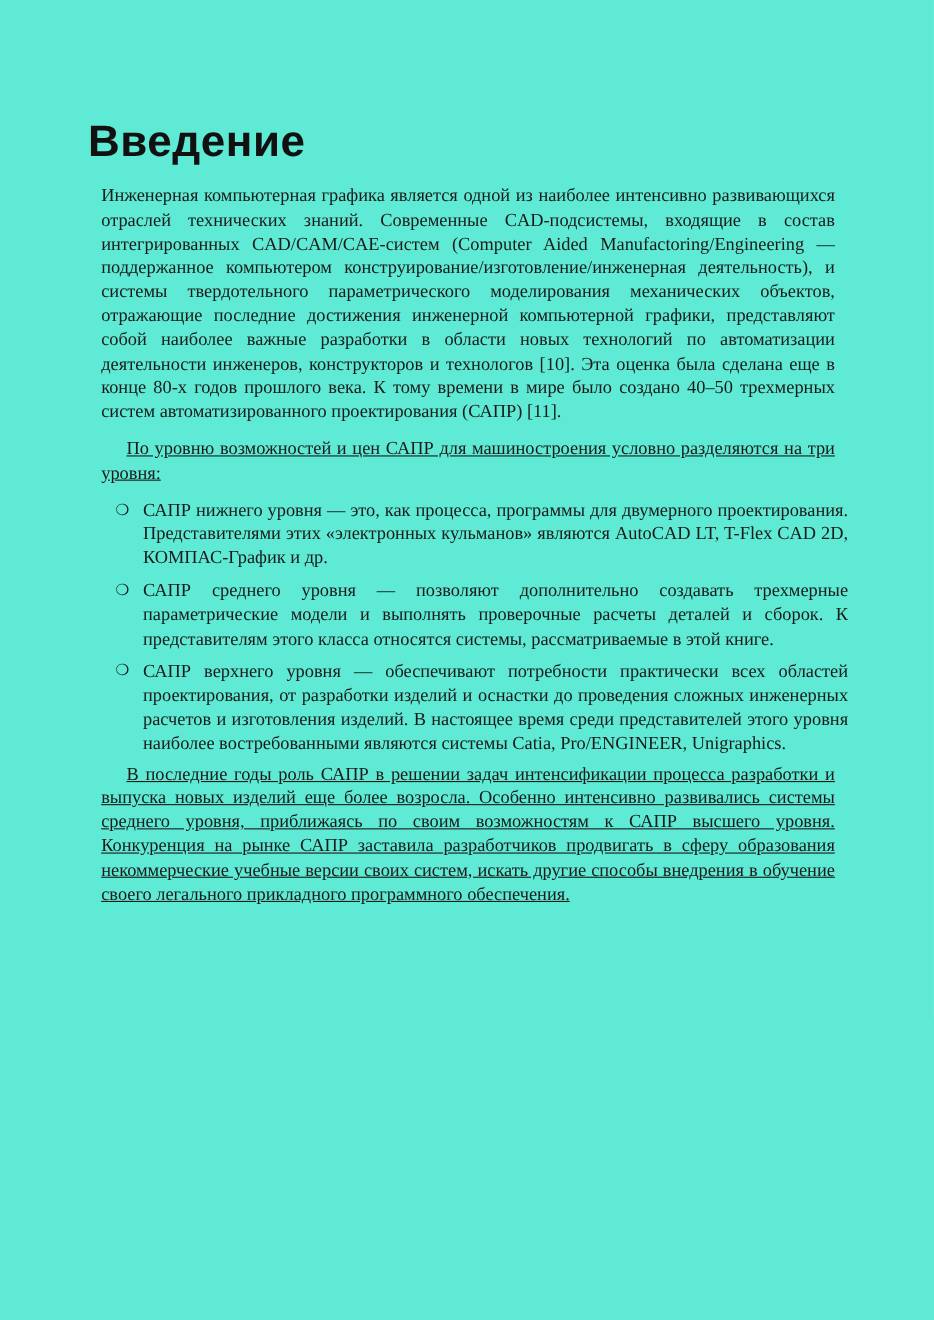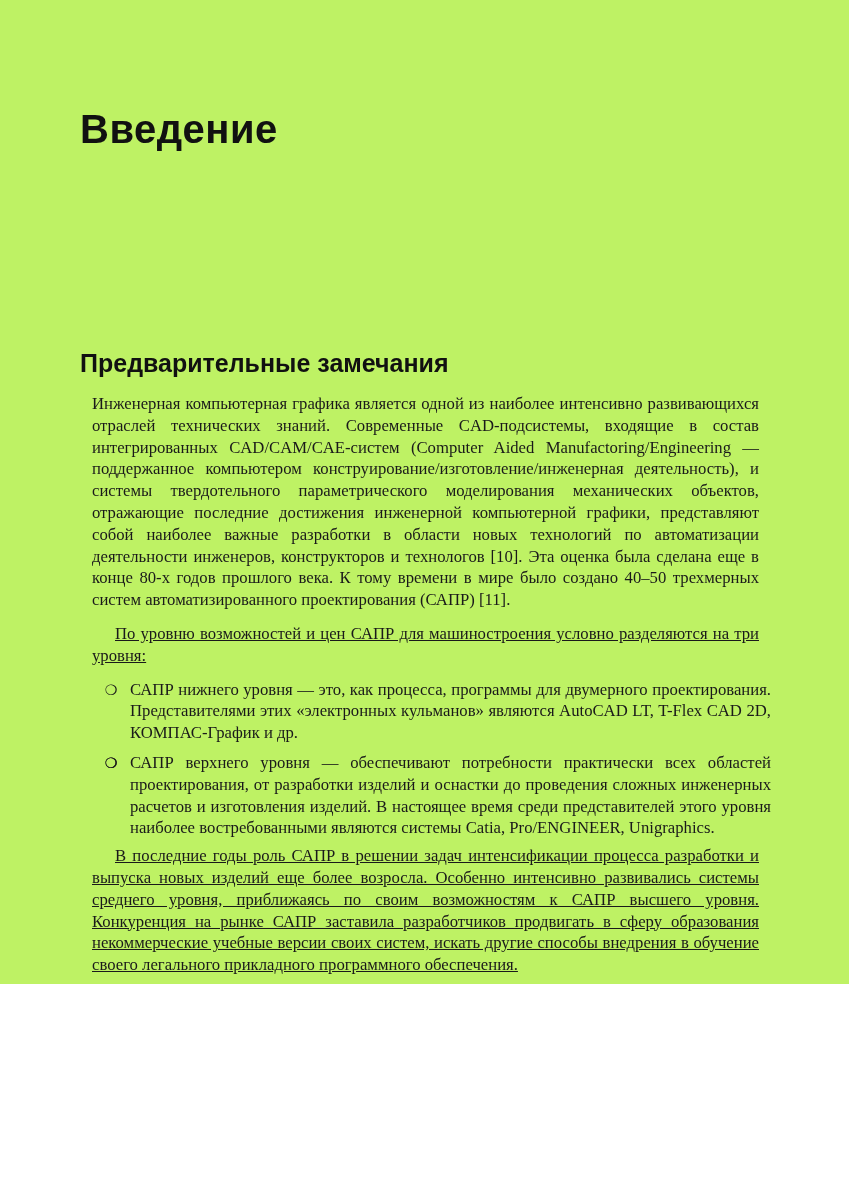--- a/index.html
+++ b/index.html
@@ -3,22 +3,22 @@
   <meta charset="utf-8">
   <style>
     html, body {
       margin: 0;
       padding: 0;
       background: #ffffff;
     }
     .page {
       position: relative;
       width: 849px;
-      height: 984px;
-      background: #bef264;
+      height: 1200px;
+      background: #5eead4;
       overflow: hidden;
       box-sizing: border-box;
     }
     .content {
       position: absolute;
       left: 80px;
       top: 0;
       width: 691px;
     }
     .chapter-title {
@@ -81,35 +81,35 @@
     }
   </style>
 </head>
 <body>
 
 <div class="page">
   <div class="content">
 
     <h1 class="chapter-title">Введение</h1>
 
-    <h2 class="section-heading">Предварительные замечания</h2>
 
     <div class="body-text">
 
       <p class="para-first">Инженерная компьютерная графика является одной из наиболее интенсивно развивающихся отраслей технических знаний. Современные CAD-подсистемы, входящие в состав интегрированных CAD/CAM/CAE-систем (Computer Aided Manufactoring/Engineering — поддержанное компьютером конструирование/изготовление/инженерная деятельность), и системы твердотельного параметрического моделирования механических объектов, отражающие последние достижения инженерной компьютерной графики, представляют собой наиболее важные разработки в области новых технологий по автоматизации деятельности инженеров, конструкторов и технологов [10]. Эта оценка была сделана еще в конце 80-х годов прошлого века. К тому времени в мире было создано 40–50 трехмерных систем автоматизированного проектирования (САПР) [11].</p>
 
       <p class="para-indent para-space">По уровню возможностей и цен САПР для машиностроения условно разделяются на три уровня:</p>
 
       <ul class="cad-list">
         <li>
           <span class="bullet-glyph">❍</span>
           <span>САПР нижнего уровня — это, как процесса, программы для двумерного проектирования. Представителями этих «электронных кульманов» являются AutoCAD LT, T-Flex CAD 2D, КОМПАС-График и др.</span>
         </li>
         <li>
           <span class="bullet-glyph">❍</span>
+          <span>САПР среднего уровня — позволяют дополнительно создавать трехмерные параметрические модели и выполнять проверочные расчеты деталей и сборок. К представителям этого класса относятся системы, рассматриваемые в этой книге.</span>
         </li>
         <li>
           <span class="bullet-glyph">❍</span>
           <span>САПР верхнего уровня — обеспечивают потребности практически всех областей проектирования, от разработки изделий и оснастки до проведения сложных инженерных расчетов и изготовления изделий. В настоящее время среди представителей этого уровня наиболее востребованными являются системы Catia, Pro/ENGINEER, Unigraphics.</span>
         </li>
       </ul>
 
       <p class="para-indent para-space">В последние годы роль САПР в решении задач интенсификации процесса разработки и выпуска новых изделий еще более возросла. Особенно интенсивно развивались системы среднего уровня, приближаясь по своим возможностям к САПР высшего уровня. Конкуренция на рынке САПР заставила разработчиков продвигать в сферу образования некоммерческие учебные версии своих систем, искать другие способы внедрения в обучение своего легального прикладного программного обеспечения.</p>
 
     </div>

